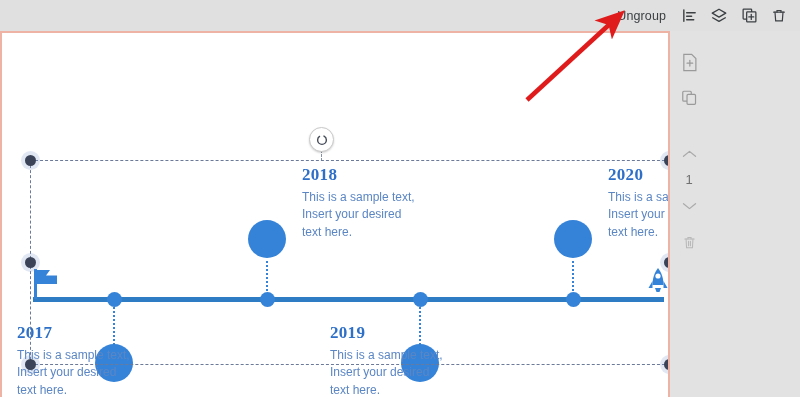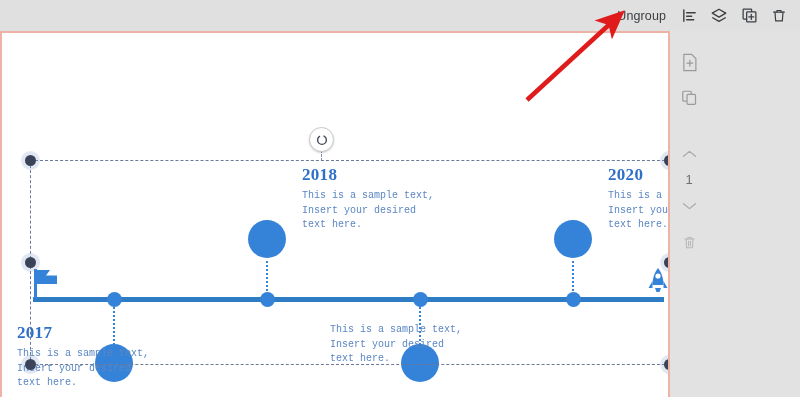--- a/index.html
+++ b/index.html
@@ -94,22 +94,22 @@
   }
 
   
   .tl-text { position: absolute; width: 180px; }
   .tl-year {
     font-family: "Liberation Serif", serif;
     font-size: 17px; font-weight: bold; color: #2e70c8;
     letter-spacing: .3px; margin-bottom: 4px;
   }
   .tl-body {
-    font-family: Liberation Mono, monospace;
-    font-size: 10px; color: #5b86c4; line-height: 1.45;
+    font-family: Liberation Sans, sans-serif;
+    font-size: 12px; color: #5b86c4; line-height: 1.45;
   }
 
   
   .rail {
     position: absolute; left: 670px; top: 31px; width: 130px; height: 366px;
     background: #e2e2e2;
   }
   .rail-icon {
     position: absolute; left: 6px; width: 26px; height: 26px;
     display: flex; align-items: center; justify-content: center;
@@ -200,20 +200,21 @@
           <div class="tl-conn-up" style="left: 264px; top: 228px; height: 34px;"></div>
           <div class="tl-circle tl-c-up" style="left: 265px;"></div>
           <div class="tl-text" style="left: 300px; top: 132px;">
             <div class="tl-year">2018</div>
             <div class="tl-body">This is a sample text,<br>Insert your desired<br>text here.</div>
           </div>
           <div class="tl-dot" style="left: 418px;"></div>
           <div class="tl-conn-dn" style="left: 417px; top: 270px; height: 42px;"></div>
           <div class="tl-circle tl-c-dn" style="left: 418px;"></div>
           <div class="tl-text" style="left: 328px; top: 290px;">
+            <div class="tl-year">2019</div>
             <div class="tl-body">This is a sample text,<br>Insert your desired<br>text here.</div>
           </div>
           <div class="tl-dot" style="left: 571px;"></div>
           <div class="tl-conn-up" style="left: 570px; top: 228px; height: 34px;"></div>
           <div class="tl-circle tl-c-up" style="left: 571px;"></div>
           <div class="tl-text" style="left: 606px; top: 132px;">
             <div class="tl-year">2020</div>
             <div class="tl-body">This is a sample text,<br>Insert your desired<br>text here.</div>
           </div>
         </div>

